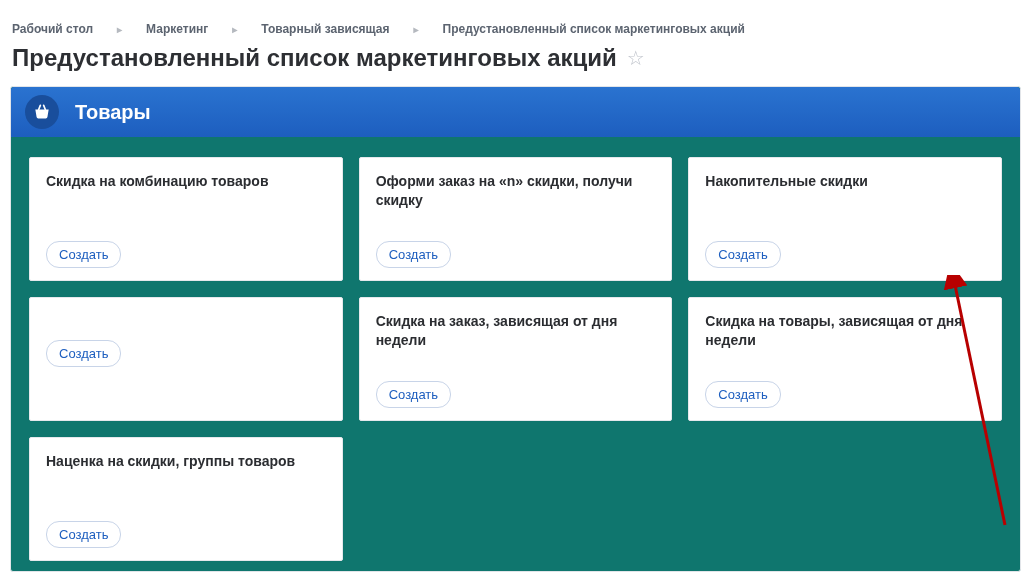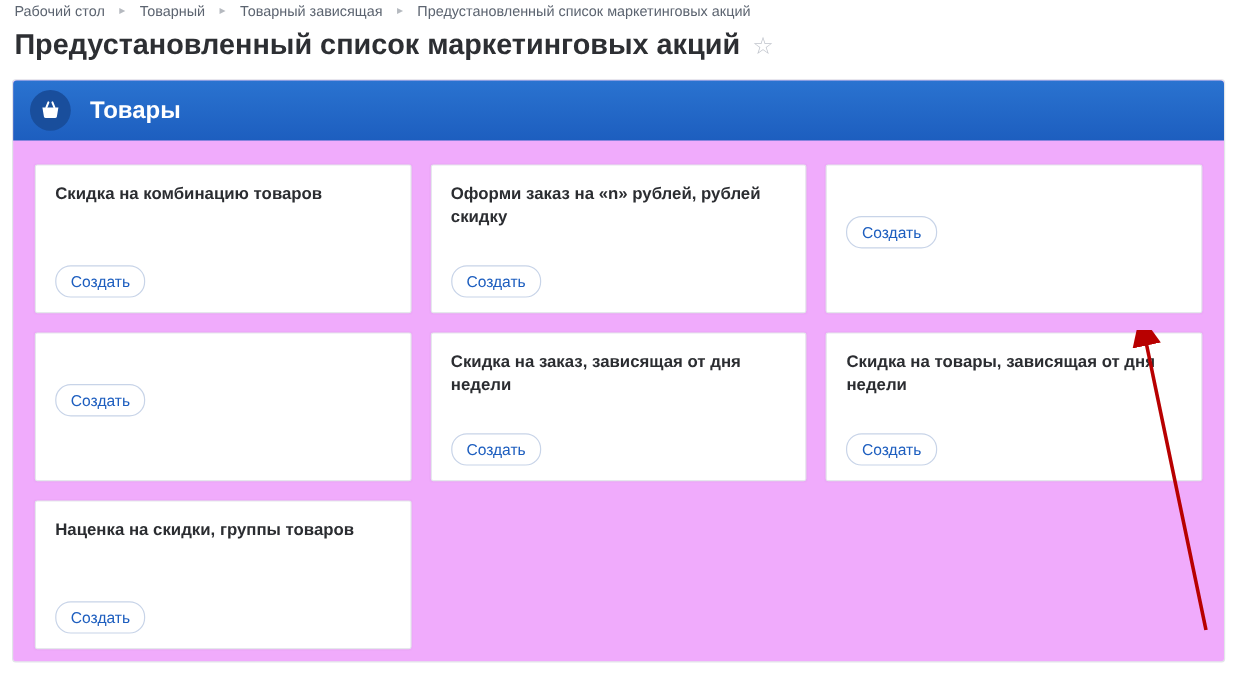--- a/index.html
+++ b/index.html
@@ -11,24 +11,25 @@
       font-family: "Helvetica Neue", Arial, sans-serif;
       background: #fff;
       width: 1031px;
       height: 581px;
       overflow: hidden;
       position: relative;
     }
     .breadcrumb {
       display: flex;
       align-items: center;
-      padding: 2px 12px 0 12px;
+      padding: 22px 12px 0 12px;
       font-size: 12px;
       color: #5c6470;
-      gap: 12px;
+      gap: 24px;
+      font-weight: bold;
     }
     .breadcrumb a {
       color: #5c6470;
       text-decoration: none;
     }
     .breadcrumb-sep {
       color: #b5b9bf;
       font-size: 10px;
     }
     .page-header {
@@ -43,21 +44,21 @@
       color: #2d2f33;
     }
     .star-icon {
       color: #c0c4cc;
       font-size: 20px;
       cursor: pointer;
     }
     .panel {
       margin: 0 10px 10px 10px;
       border: 1px solid #e2e5e9;
-      background: #f0abfc;
+      background: #0f766e;
       border-radius: 3px;
       overflow: visible;
     }
     .panel-header {
       background: linear-gradient(#2a73d0, #1d5ebf);
       color: #fff;
       padding: 8px 14px;
       display: flex;
       align-items: center;
       gap: 16px;
@@ -117,21 +118,21 @@
       position: absolute;
       pointer-events: none;
     }
   </style>
 </head>
 <body>
 
 <div class="breadcrumb">
   <a href="#">Рабочий стол</a>
   <span class="breadcrumb-sep">▸</span>
-  <a href="#">Товарный</a>
+  <a href="#">Маркетинг</a>
   <span class="breadcrumb-sep">▸</span>
   <a href="#">Товарный зависящая</a>
   <span class="breadcrumb-sep">▸</span>
   <a href="#">Предустановленный список маркетинговых акций</a>
 </div>
 
 <div class="page-header">
   <h1 class="page-title">Предустановленный список маркетинговых акций</h1>
   <span class="star-icon">☆</span>
 </div>
@@ -150,27 +151,28 @@
   <div class="cards">
 
     <div class="card">
       <div class="card-title">Скидка на комбинацию товаров</div>
       <div class="card-actions">
         <button class="btn">Создать</button>
       </div>
     </div>
 
     <div class="card">
-      <div class="card-title">Оформи заказ на «n» рублей, рублей скидку</div>
-      <div class="card-actions">
-        <button class="btn">Создать</button>
-      </div>
-    </div>
-
-    <div class="card">
+      <div class="card-title">Оформи заказ на «n» скидки, получи скидку</div>
+      <div class="card-actions">
+        <button class="btn">Создать</button>
+      </div>
+    </div>
+
+    <div class="card">
+      <div class="card-title">Накопительные скидки</div>
       <div class="card-actions">
         <button class="btn">Создать</button>
       </div>
     </div>
 
     <div class="card">
       <div class="card-actions">
         <button class="btn">Создать</button>
       </div>
     </div>

